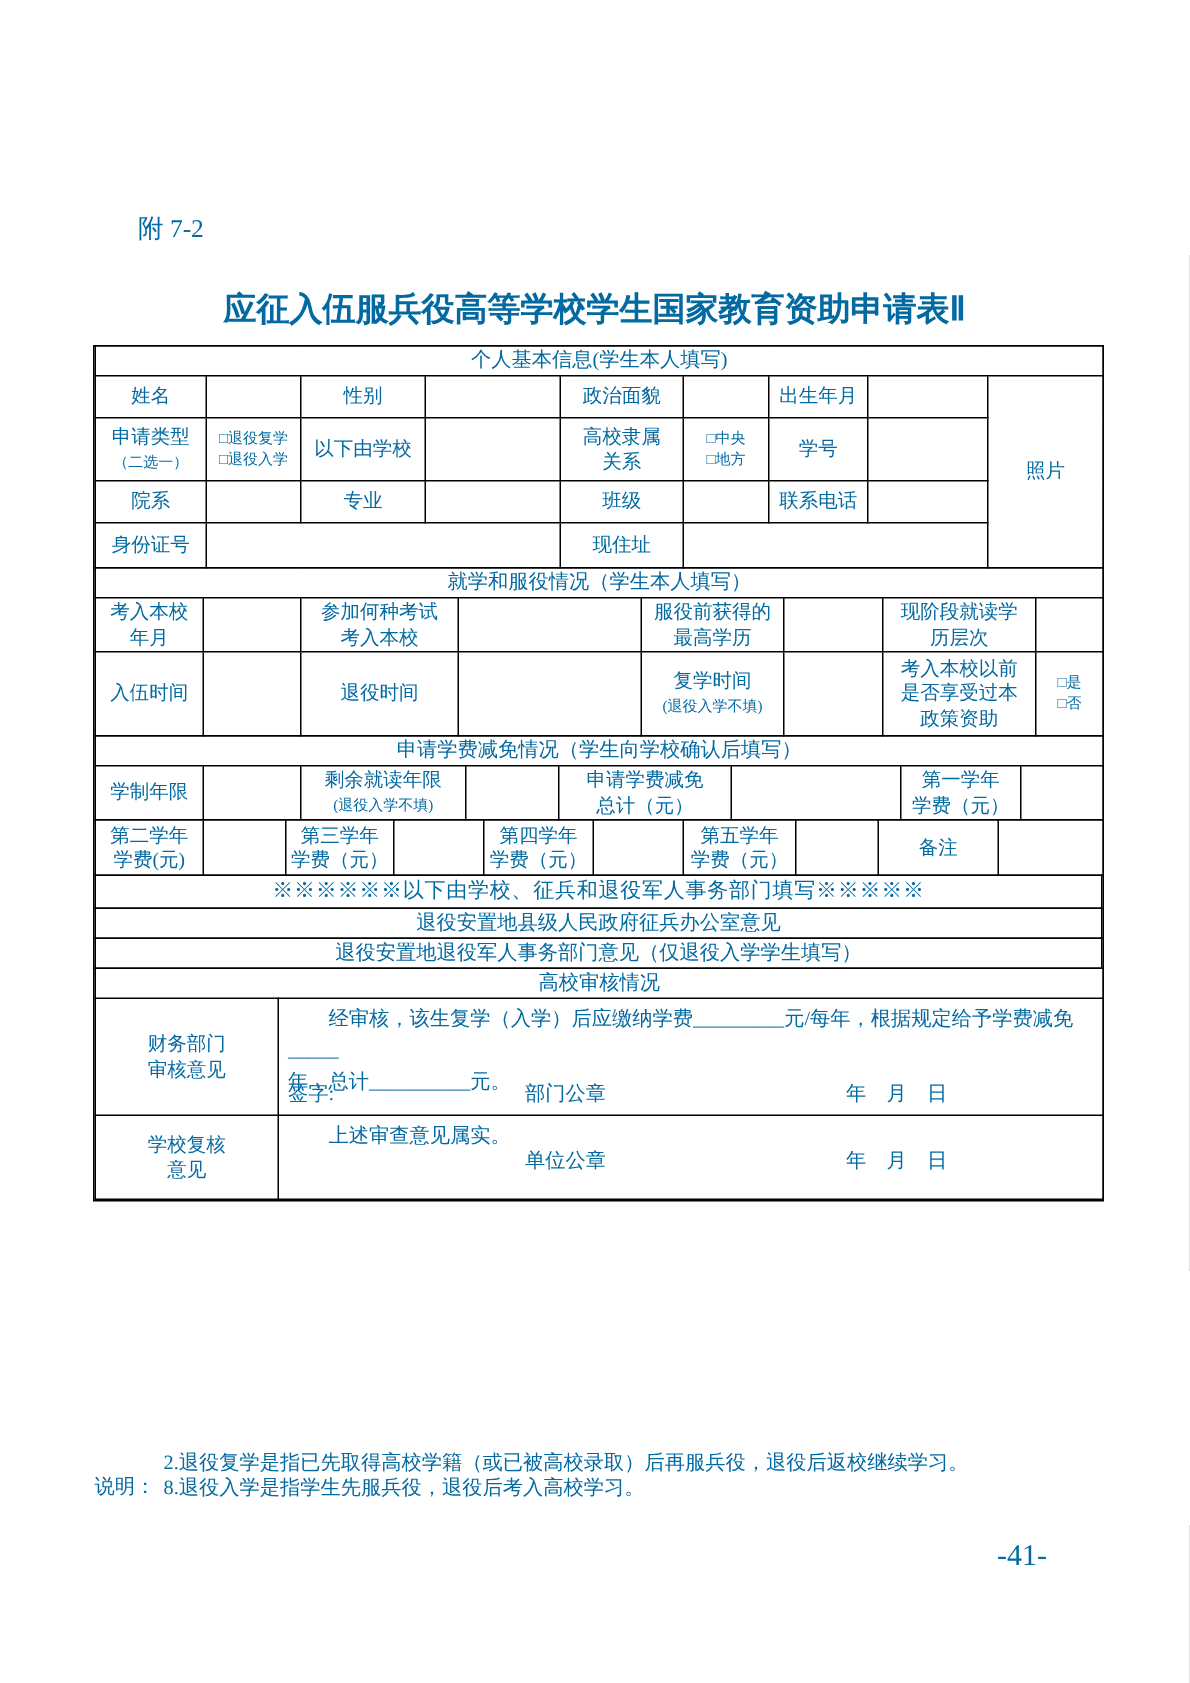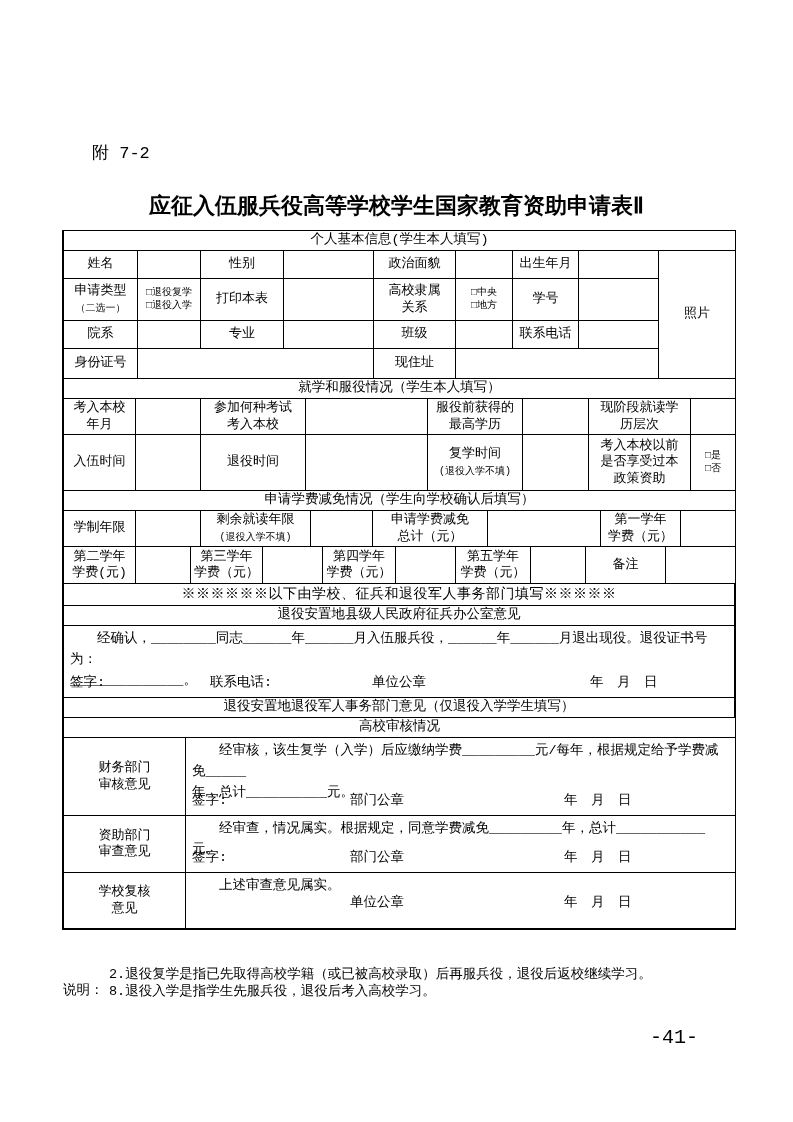--- a/index.html
+++ b/index.html
@@ -1,18 +1,18 @@
 <!DOCTYPE html>
 <html><head>
 <meta charset="utf-8">
 <style>
   * { margin:0; padding:0; box-sizing:border-box; }
   body { background:#888; }
   .page { width:793px; height:1122px; background:#ffffff; position:relative;
-          font-family:Liberation Mono, monospace; color:#000000; overflow:hidden; }
+          font-family:Liberation Serif, serif; color:#0369a1; overflow:hidden; }
   .attachment { position:absolute; left:92px; top:141px; font-size:17px; }
   .title { position:absolute; left:0; top:191px; width:100%; text-align:center;
            font-size:22px; font-weight:bold; }
   .form { position:absolute; left:62px; top:230px; width:674px; border:1px solid #000; }
   table { border-collapse:collapse; table-layout:fixed; width:672px; margin-top:-1px; }
   td { border:1px solid #000; text-align:center; vertical-align:middle;
        font-size:13px; line-height:1.25; padding:1px 2px; overflow:hidden; }
   td.hdr { font-size:13.5px; height:20px; }
   .pre { white-space:pre-line; }
   .sm { font-size:10px; line-height:1.35; }
@@ -61,21 +61,21 @@
         <td><span class="pre">政治面貌</span></td>
         <td></td>
         <td><span class="pre">出生年月</span></td>
         <td></td>
         <td rowspan="4"><span class="pre">照片</span></td>
       </tr>
       <tr style="height:42px">
         <td><span class="pre">申请类型</span><br><span class="sm">（二选一）</span></td>
         <td><span class="opt sm pre">□退役复学
 □退役入学</span></td>
-        <td><span class="pre">打印本表</span></td>
+        <td><span class="pre">以下由学校</span></td>
         <td></td>
         <td><span class="pre">高校隶属
 关系</span></td>
         <td><span class="opt sm pre">□中央
 □地方</span></td>
         <td><span class="pre">学号</span></td>
         <td></td>
       </tr>
       <tr style="height:28px">
         <td><span class="pre">院系</span></td>
@@ -209,31 +209,20 @@
             <td class="divider-cell"><span>※※※※※※以下由学校、征兵和退役军人事务部门填写※※※※※</span></td>
           </tr>
     </tbody>
       </table>
 
     <table>
       <tbody>
           <tr>
             <td class="hdr"><span>退役安置地县级人民政府征兵办公室意见</span></td>
           </tr>
-      <tr style="height:72px">
-        <td class="body-cell">
-          <div class="para"><span>经确认，________同志______年______月入伍服兵役，______年______月退出现役。退役证书号为：</span><br><span>______________。</span></div>
-          <div class="sig">
-            <span style="left:0">签字:</span>
-            <span style="left:140px">联系电话:</span>
-            <span style="left:302px">单位公章</span>
-            <span style="left:520px">年　月　日</span>
-          </div>
-        </td>
-      </tr>
     </tbody>
       </table>
 
     <table>
       <tbody>
           <tr>
             <td class="hdr"><span>退役安置地退役军人事务部门意见（仅退役入学学生填写）</span></td>
           </tr>
     </tbody>
       </table>
@@ -252,32 +241,20 @@
 审核意见</span></td>
         <td class="body-cell">
           <div class="para"><span>经审核，该生复学（入学）后应缴纳学费_________元/每年，根据规定给予学费减免_____</span><br><span>年，总计__________元。</span></div>
           <div class="sig">
             <span style="left:0">签字:</span>
             <span style="left:158px">部门公章</span>
             <span style="left:372px">年　月　日</span>
           </div>
         </td>
       </tr>
-      <tr style="height:57px">
-        <td><span class="pre">资助部门
-审查意见</span></td>
-        <td class="body-cell">
-          <div class="para"><span>经审查，情况属实。根据规定，同意学费减免_________年，总计___________元。</span></div>
-          <div class="sig">
-            <span style="left:0">签字:</span>
-            <span style="left:158px">部门公章</span>
-            <span style="left:372px">年　月　日</span>
-          </div>
-        </td>
-      </tr>
       <tr style="height:56px">
         <td><span class="pre">学校复核
 意见</span></td>
         <td class="body-cell">
           <div class="para"><span>上述审查意见属实。</span></div>
           <div class="sig" style="bottom:14px">
             <span style="left:158px">单位公章</span>
             <span style="left:372px">年　月　日</span>
           </div>
         </td>

